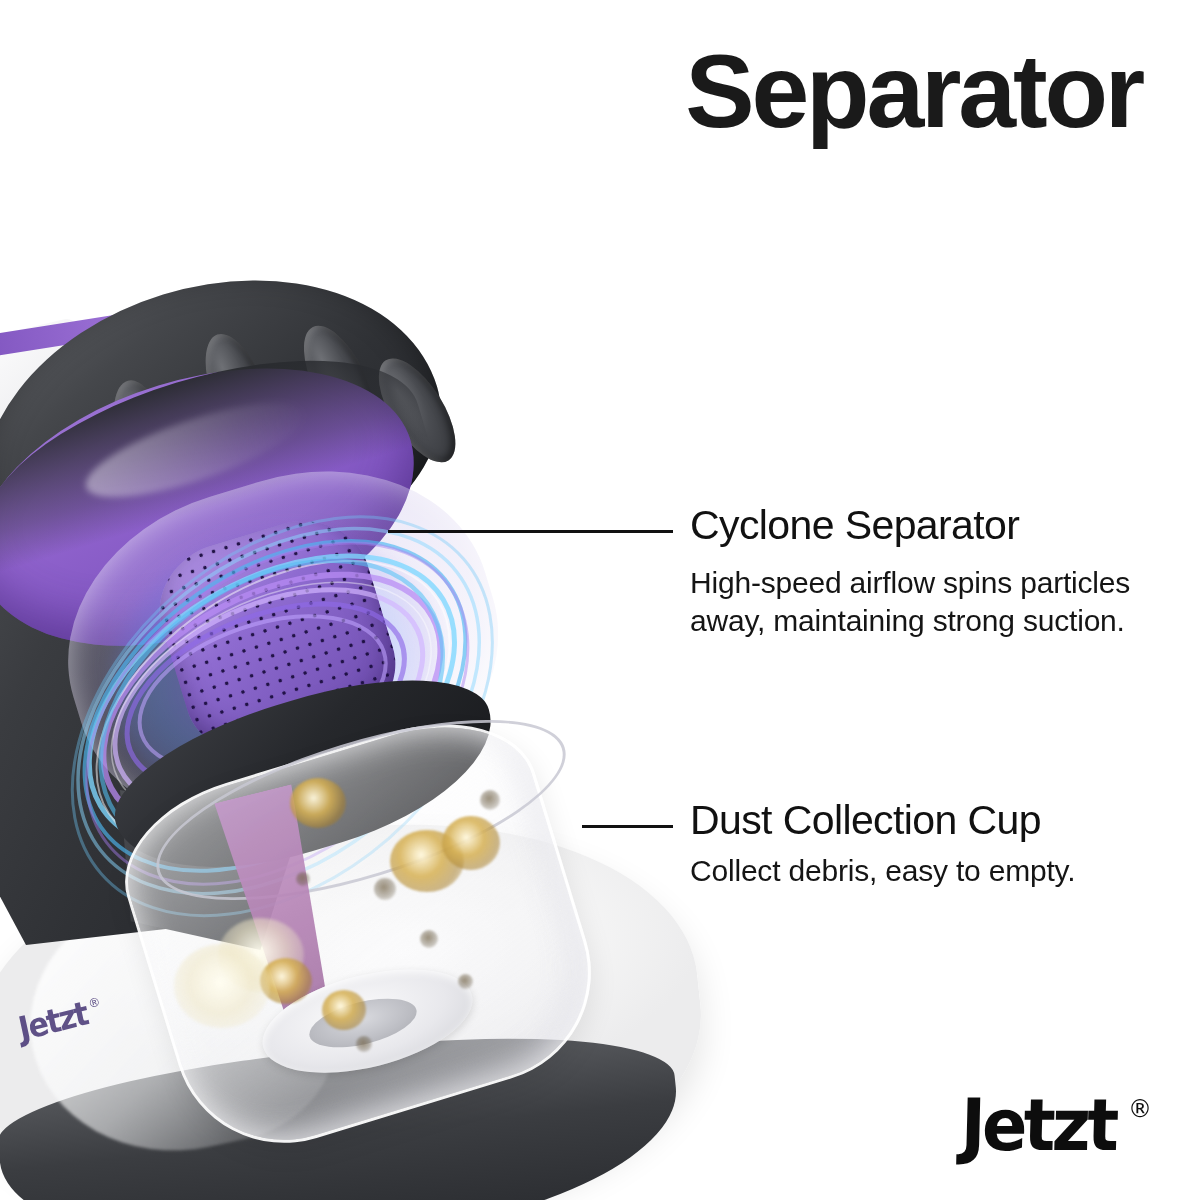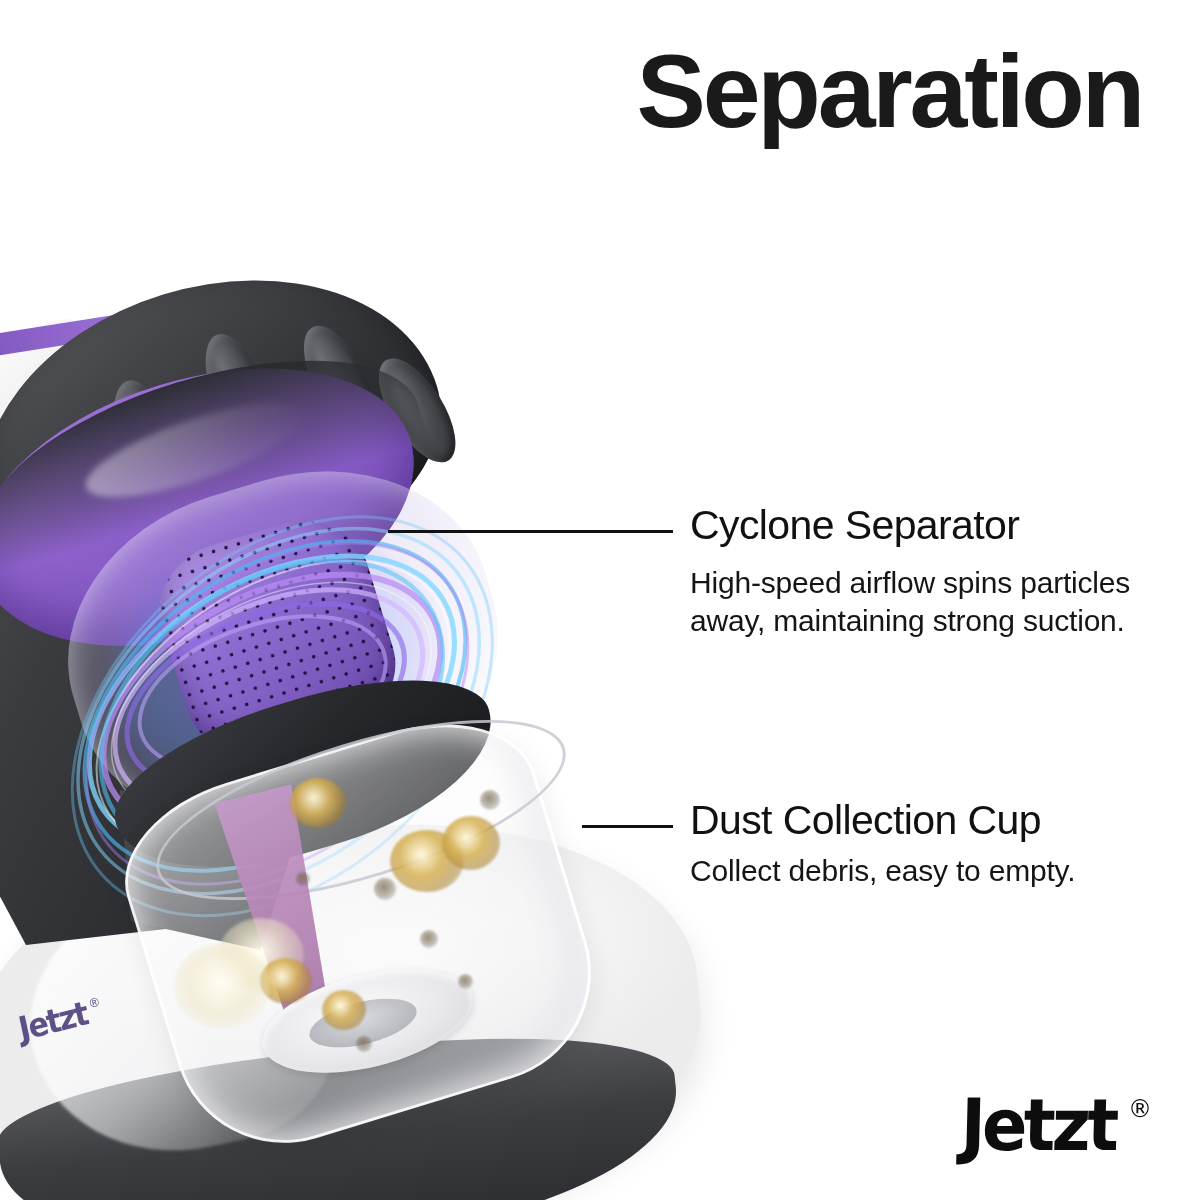--- a/index.html
+++ b/index.html
@@ -474,21 +474,21 @@
     <div class="dust dust-small" style="left:498px; top:744px; width:15px; height:15px;"></div>
 
     <div id="product-brand-mark">
       <span class="pm-word">Jetzt</span>
       <span class="pm-reg">®</span>
     </div>
 
   </div>
 
   <div class="headline">
-    <span class="hl-line">Separation</span>
+    <span class="hl-line">Separator</span>
   </div>
 
   <div class="leader" id="leader-cyclone"></div>
   <div class="leader" id="leader-dustcup"></div>
 
   <div class="callout" id="callout-cyclone">
     <div class="callout-title">Cyclone Separator</div>
     <div class="callout-body">High-speed airflow spins particles away, maintaining strong suction.</div>
   </div>
 

